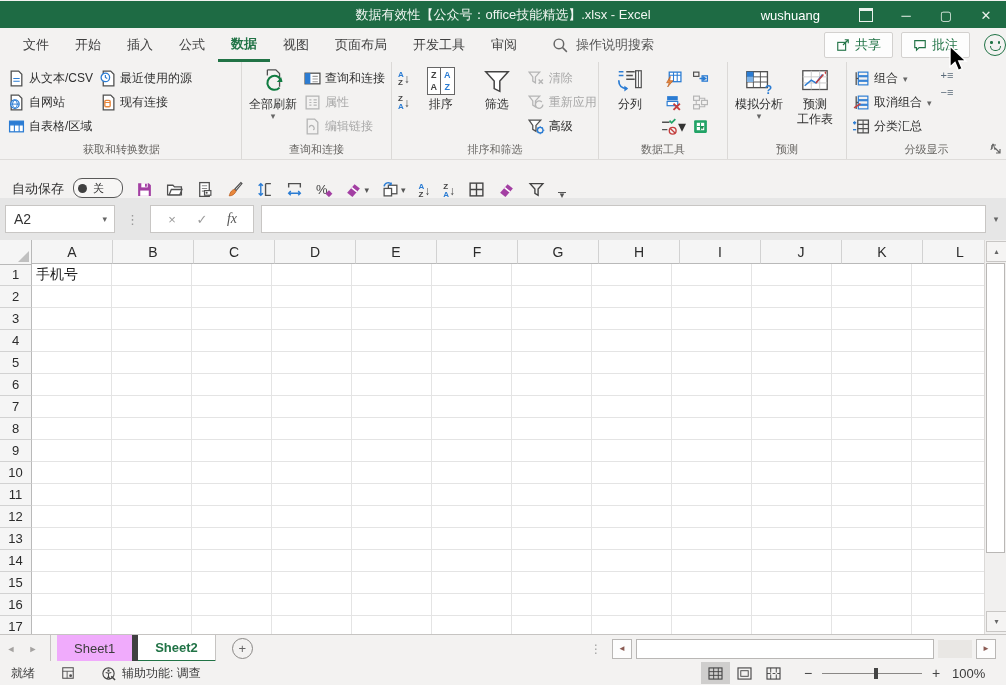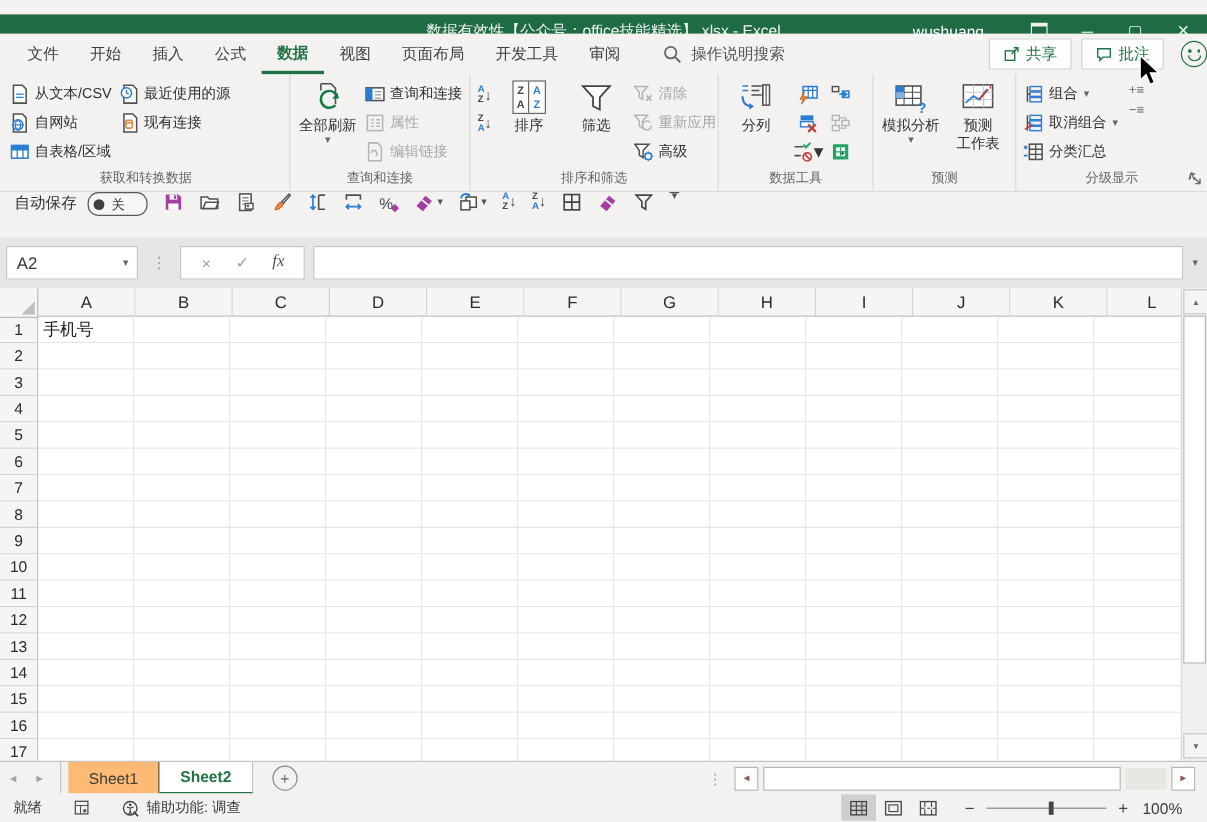--- a/index.html
+++ b/index.html
@@ -2,21 +2,21 @@
 <html><head>
 <meta charset="utf-8">
 <style>
   html,body{margin:0;padding:0}
   body{width:1006px;height:685px;position:relative;overflow:hidden;
        font-family:"Liberation Sans","DejaVu Sans",sans-serif;background:#f3f2f1;
        -webkit-font-smoothing:antialiased;color:#333}
   .band{position:absolute;left:0;right:0}
 
   
-  .titlebar{top:12px;height:28px;background:#1e6b44;color:#fff;display:flex;align-items:center}
+  .titlebar{top:1px;height:28px;background:#1e6b44;color:#fff;display:flex;align-items:center}
   .tb-title{position:absolute;left:0;right:0;text-align:center;font-size:13px;color:#f0f5f1;pointer-events:none}
   .tb-right{margin-left:auto;display:flex;align-items:center;gap:0;z-index:2}
   .tb-user{font-size:13px;margin-right:26px}
   .tb-btn{width:40px;height:28px;display:flex;align-items:center;justify-content:center;font-size:13px;color:#eaf2ec}
   .tb-ic{width:12px;height:10px;border:1px solid #eaf2ec;border-top-width:3px;display:inline-block}
 
   
   .tabrow{top:28px;height:34px;background:#f3f2f1;display:flex;align-items:stretch;padding-left:10px}
   .rtab{padding:0 13px;font-size:13px;color:#404040;display:flex;align-items:center}
   .rtab.active{color:#217346;font-weight:bold;border-bottom:3px solid #217346;padding-bottom:0}
@@ -47,21 +47,21 @@
   .ic32{width:32px;height:30px;flex:none}
   .sortletters{display:flex;flex-direction:column;font-size:8px;line-height:7.5px;font-weight:bold;font-family:"Liberation Sans",sans-serif}
   .arrow-dn{font-size:12px;color:#444;line-height:12px}
   .sortbig{width:26px;height:26px;border:1px solid #666;display:grid;grid-template-columns:1fr 1fr;background:#fff}
   .sortbig span{display:flex;align-items:center;justify-content:center;font-size:9px;font-weight:bold;line-height:12px}
   .dlauncher{position:absolute;right:3px;bottom:3px;width:12px;height:12px}
   .collapse-chevron{position:absolute;right:9px;bottom:6px;font-size:11px;color:#666}
   .outline-col{display:flex;flex-direction:column;gap:6px;padding:4px 2px 0 6px;color:#5a6b7a;font-size:11px;line-height:11px}
 
   
-  .qat{top:160px;height:38px;background:#f3f2f1;border-bottom:1px solid #e0deda;display:flex;align-items:flex-start;padding-left:12px;gap:13px}
+  .qat{top:160px;height:38px;background:#f3f2f1;border-bottom:1px solid #e0deda;display:flex;align-items:flex-end;padding-left:12px;gap:13px}
   .qat-label{font-size:13px;color:#333}
   .toggle{width:40px;height:18px;border:1px solid #595959;border-radius:9px;display:flex;align-items:center;padding:0 4px;gap:6px;background:#f7f6f5}
   .toggle .knob{width:9px;height:9px;border-radius:50%;background:#404040}
   .toggle .state{font-size:11px;color:#333}
   .qat-ic{display:flex;align-items:center;justify-content:center}
   .qat-caret{font-size:9px;color:#555;margin-left:2px}
   .more-cmds{display:flex;flex-direction:column;align-items:center;line-height:5px;color:#555}
   .more-cmds b{width:8px;border-top:1.5px solid #555}
   .more-cmds s{text-decoration:none;font-size:9px}
 
@@ -93,21 +93,21 @@
   .cell.last{width:74px}
   .vscroll{position:absolute;right:0;top:0;width:21px;height:394px;background:#f1f0ef;border-left:1px solid #dbd9d7}
   .vs-btn{width:19px;height:19px;margin:1px;background:#f5f4f3;border:1px solid #c8c6c4;display:flex;align-items:center;justify-content:center;font-size:8px;color:#666}
   .vs-thumb{width:17px;margin:1px 1px;height:288px;background:#ffffff;border:1px solid #b9b7b5}
   .vs-btn.dn{position:absolute;bottom:1px;left:0}
 
   
   .tabbar{top:634px;height:27px;background:#f3f2f1;border-top:1px solid #c6c4c2;display:flex;align-items:stretch;font-size:13px}
   .nav-ar{width:22px;display:flex;align-items:center;justify-content:center;color:#a5a3a1;font-size:9px}
   .tab-div{width:1px;background:#c6c4c2;margin:0 6px}
-  .stab{padding:0 17px;display:flex;align-items:center;color:#3c3c3c;border-right:1px solid #404040;background:#fdba74}
+  .stab{padding:0 17px;display:flex;align-items:center;color:#3c3c3c;border-right:6px solid #404040;background:#f0abfc}
   .stab.active{background:#ffffff;color:#217346;font-weight:bold;border-bottom:2px solid #217346;border-right:1px solid #c6c4c2}
   .addsheet{width:19px;height:19px;border:1px solid #8a8886;border-radius:50%;color:#666;display:flex;align-items:center;justify-content:center;font-size:13px;align-self:center;margin-left:16px}
   .hscroll{margin-left:auto;display:flex;align-items:center;gap:4px;padding-right:10px}
   .hs-dots{color:#a0a0a0;font-size:12px;margin-right:6px}
   .hs-btn{width:18px;height:18px;background:#fdfdfd;border:1px solid #b9b7b5;display:flex;align-items:center;justify-content:center;font-size:8px;color:#8a5a52}
   .hs-thumb{width:296px;height:18px;background:#fff;border:1px solid #b9b7b5}
   .hs-track{width:34px;height:18px;background:#e9e7e4}
 
   
   .statusbar{top:661px;height:24px;background:#f3f2f1;display:flex;align-items:center;font-size:12px;color:#3c3c3c;padding-left:11px}

